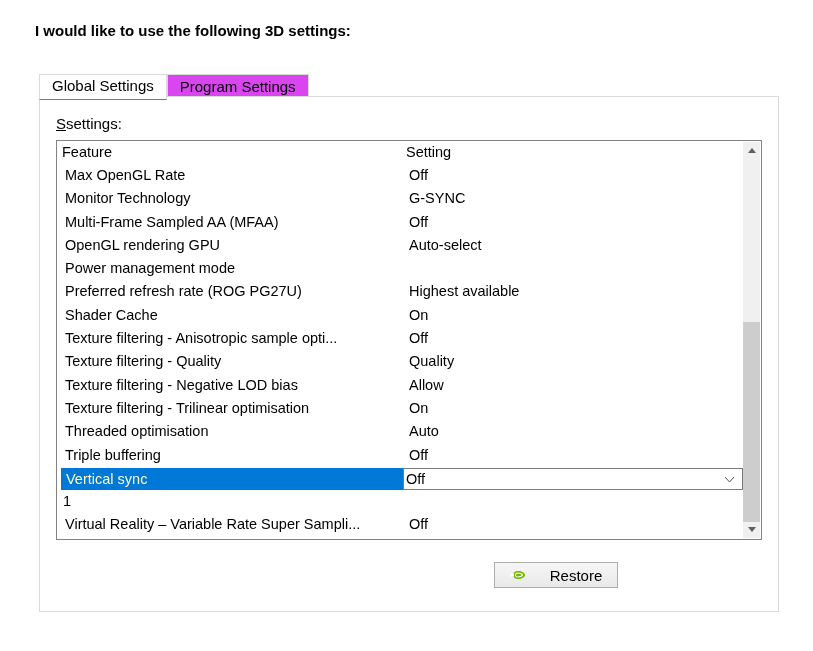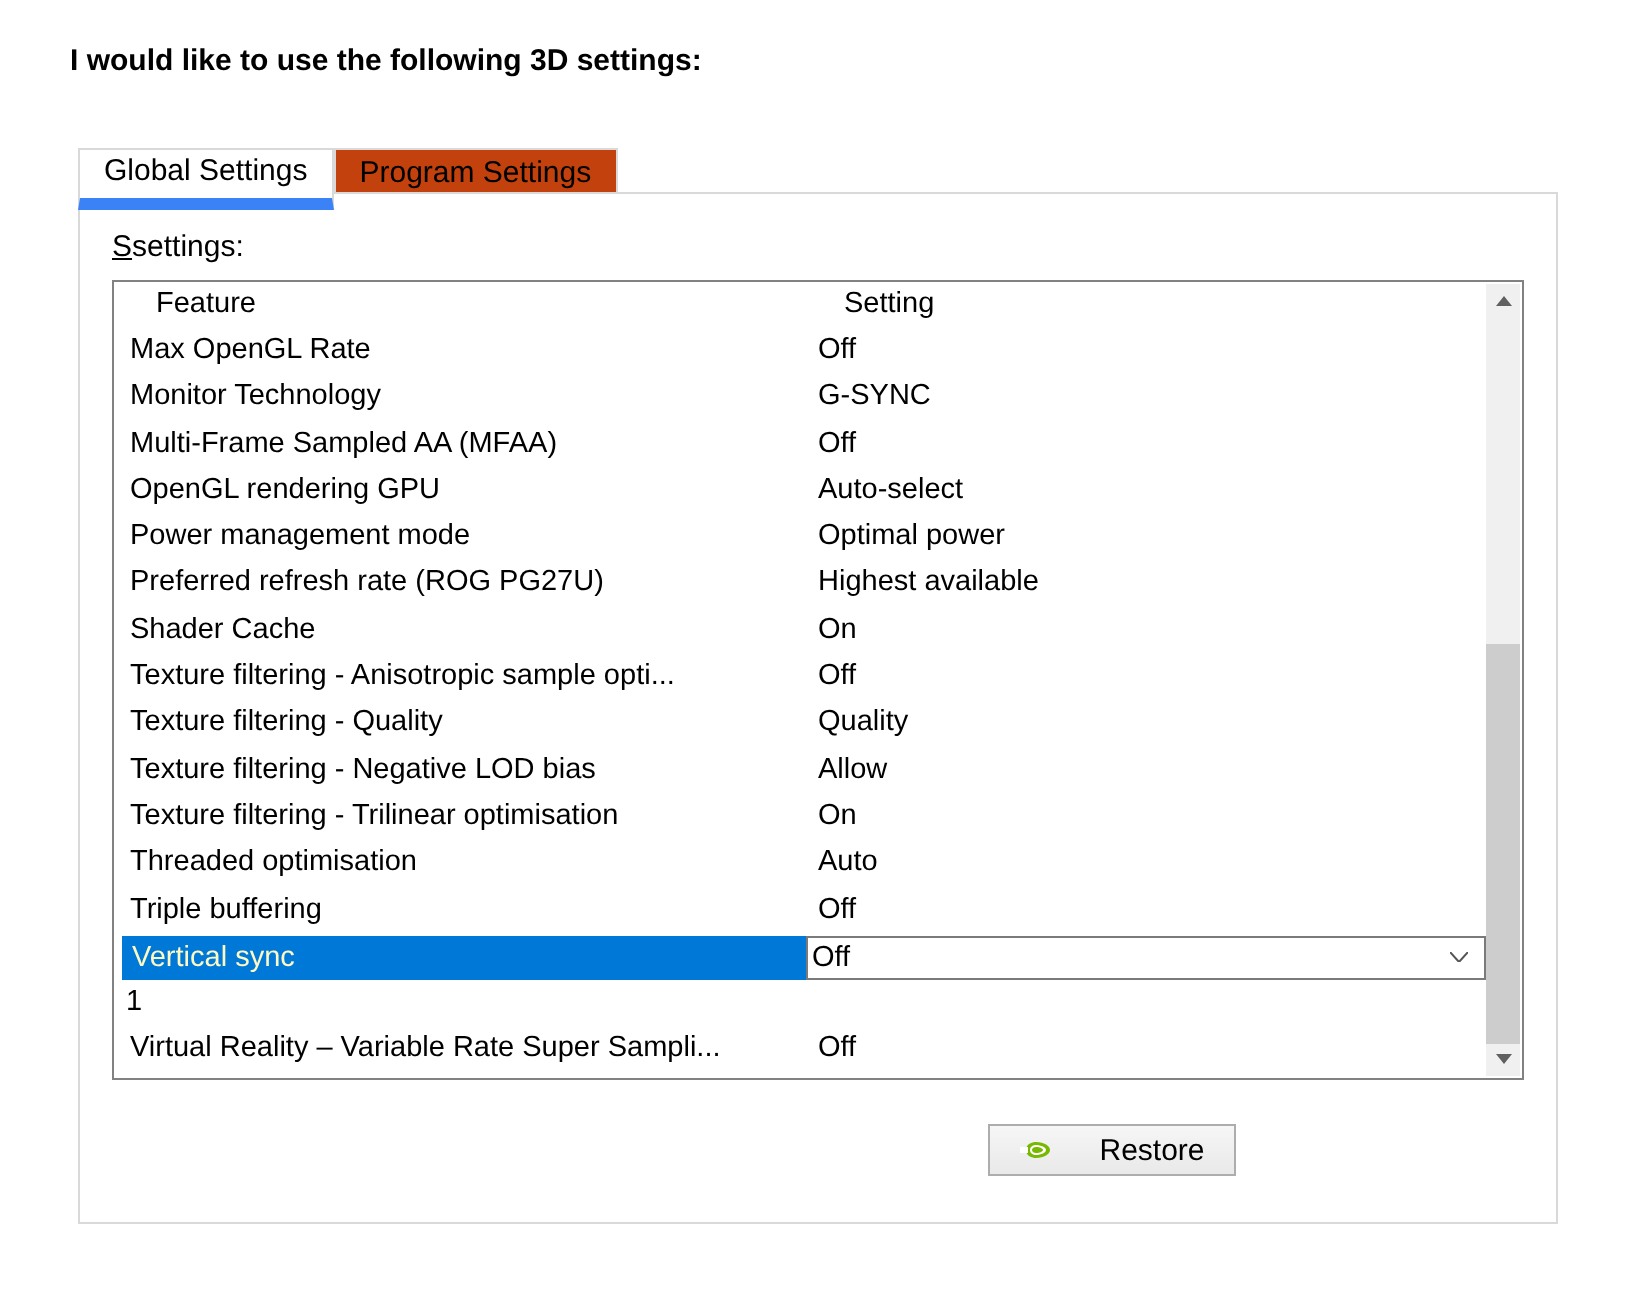--- a/index.html
+++ b/index.html
@@ -38,29 +38,29 @@
 .tabs {
   position: absolute;
   left: 39px;
   top: 73px;
   height: 24px;
 }
 .tab {
   display: inline-block;
   padding: 3px 12px 4px 12px;
   border: 1px solid #d9d9d9;
-  background: #c2410c;
+  background: #d946ef;
   font-size: 15px;
   position: relative;
   top: 1px;
   cursor: default;
 }
 .tab.active {
   background: #fff;
-  border-bottom: 6px solid #3b82f6;
+  border-bottom: 1px solid #3b82f6;
   z-index: 2;
   top: 0;
   padding-top: 2px;
   padding-bottom: 5px;
 }
 .settings-label {
   position: absolute;
   left: 56px;
   top: 115px;
   font-size: 15px;
@@ -126,21 +126,21 @@
   overflow: hidden;
 }
 .row .col-s {
   flex: 1;
   padding-left: 2px;
   white-space: nowrap;
 }
 .row.header {
   height: 23px;
 }
-.row.header .col-f { padding-left: 1px; margin-left: 16px; }
+.row.header .col-f { padding-left: 1px; }
 .row.selected {
   position: relative;
 }
 .row.selected .col-f {
   background: #0078d7;
   color: #fef9c3;
   border: 1px solid #0078d7;
   box-sizing: border-box;
   height: 22px;
   line-height: 20px;
@@ -216,21 +216,20 @@
         <div class="row">
           <div class="col-f">Multi-Frame Sampled AA (MFAA)</div>
           <div class="col-s">Off</div>
         </div>
         <div class="row">
           <div class="col-f">OpenGL rendering GPU</div>
           <div class="col-s">Auto-select</div>
         </div>
         <div class="row">
           <div class="col-f">Power management mode</div>
-          <div class="col-s">Optimal power</div>
         </div>
         <div class="row">
           <div class="col-f">Preferred refresh rate (ROG PG27U)</div>
           <div class="col-s">Highest available</div>
         </div>
         <div class="row">
           <div class="col-f">Shader Cache</div>
           <div class="col-s">On</div>
         </div>
         <div class="row">

